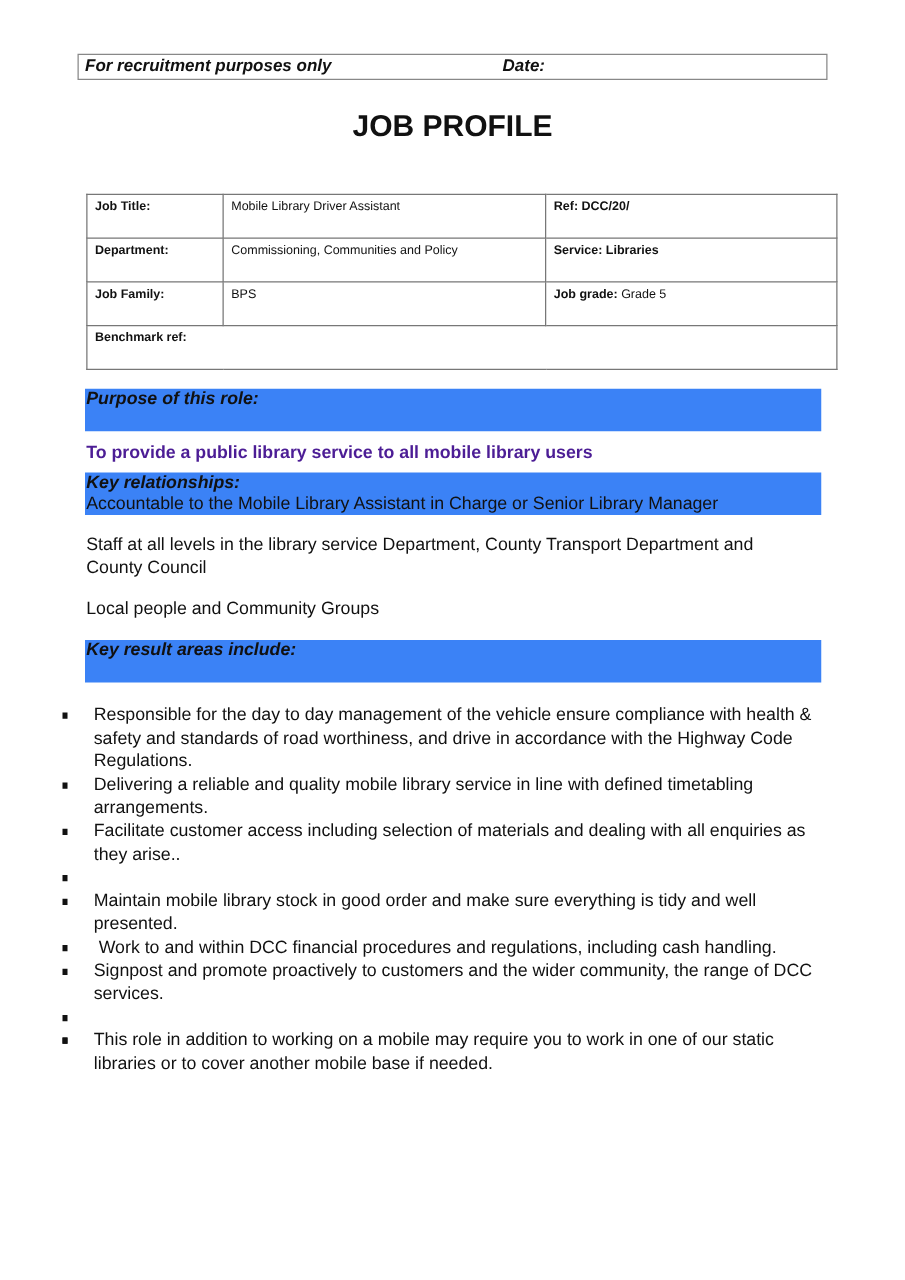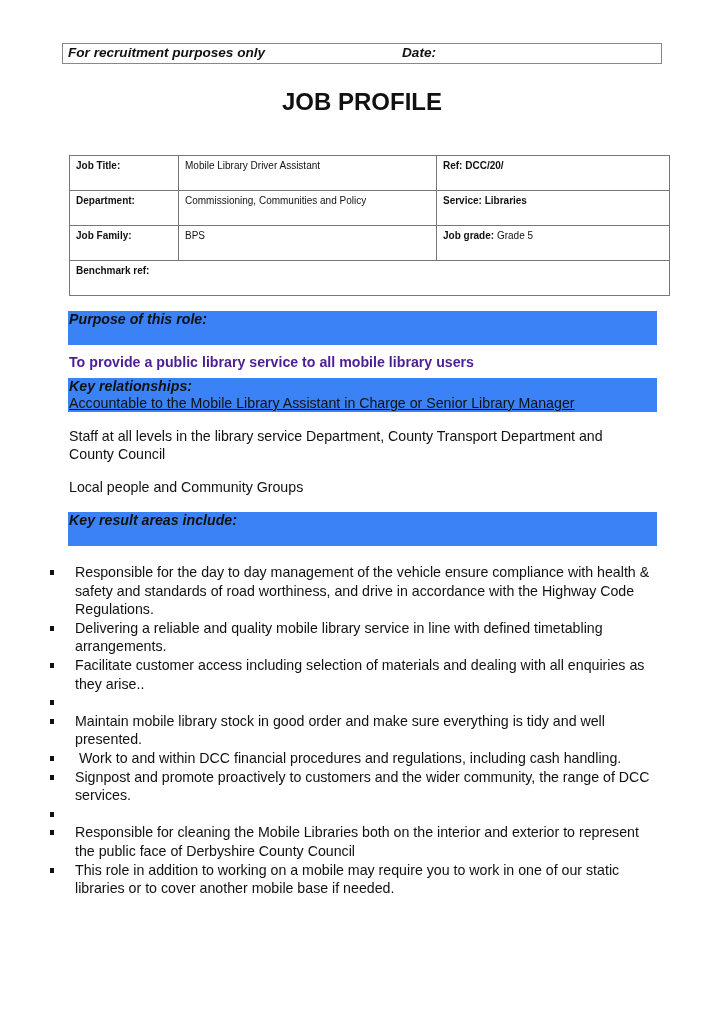--- a/index.html
+++ b/index.html
@@ -55,30 +55,30 @@
   <tr class="r4">
     <td colspan="3" class="b">Benchmark ref:</td>
   </tr>
 </tbody>
   </table>
 
 <div class="shade" style="top:311px;">Purpose of this role:</div>
 <div class="abs purple">To provide a public library service to all mobile library users</div>
 
 <div class="shade" style="top:378px;">Key relationships:</div>
-<div class="abs txt" style="top:394px;text-decoration:underline;">Accountable to the Mobile Library Assistant in Charge or Senior Library Manager</div>
+<div class="abs txt" style="top:394px;">Accountable to the Mobile Library Assistant in Charge or Senior Library Manager</div>
 <div class="abs txt" style="top:427px; width:570px;">Staff at all levels in the library service Department, County Transport Department and County Council</div>
 <div class="abs txt" style="top:478px;">Local people and Community Groups</div>
 
 <div class="shade" style="top:512px;">Key result areas include:</div>
 
 <ul class="kra">
   <li><span class="bullet"></span><span>Responsible for the day to day management of the vehicle ensure compliance with health &amp; safety and standards of road worthiness, and drive in accordance with the Highway Code Regulations.</span></li>
   <li><span class="bullet"></span><span>Delivering a reliable and quality mobile library service in line with defined timetabling arrangements.</span></li>
   <li><span class="bullet"></span><span>Facilitate customer access including selection of materials and dealing with all enquiries as they arise..</span></li>
   <li style="height:18.6px;"><span class="bullet"></span><span></span></li>
   <li><span class="bullet"></span><span>Maintain mobile library stock in good order and make sure everything is tidy and well presented.</span></li>
   <li><span class="bullet"></span><span style="white-space:pre-wrap"> Work to and within DCC financial procedures and regulations, including cash handling.</span></li>
   <li><span class="bullet"></span><span>Signpost and promote proactively to customers and the wider community, the range of DCC services.</span></li>
   <li style="height:18.6px;"><span class="bullet"></span><span></span></li>
-  <li><span class="bullet"></span><span>Responsible for cleaning the Mobile Libraries both on the interior and exterior to represent the public face of Derbyshire County Council</span></li>
+  <li><span class="bullet"></span></li>
   <li><span class="bullet"></span><span>This role in addition to working on a mobile may require you to work in one of our static libraries or to cover another mobile base if needed.</span></li>
 </ul>
 
 </body></html>

